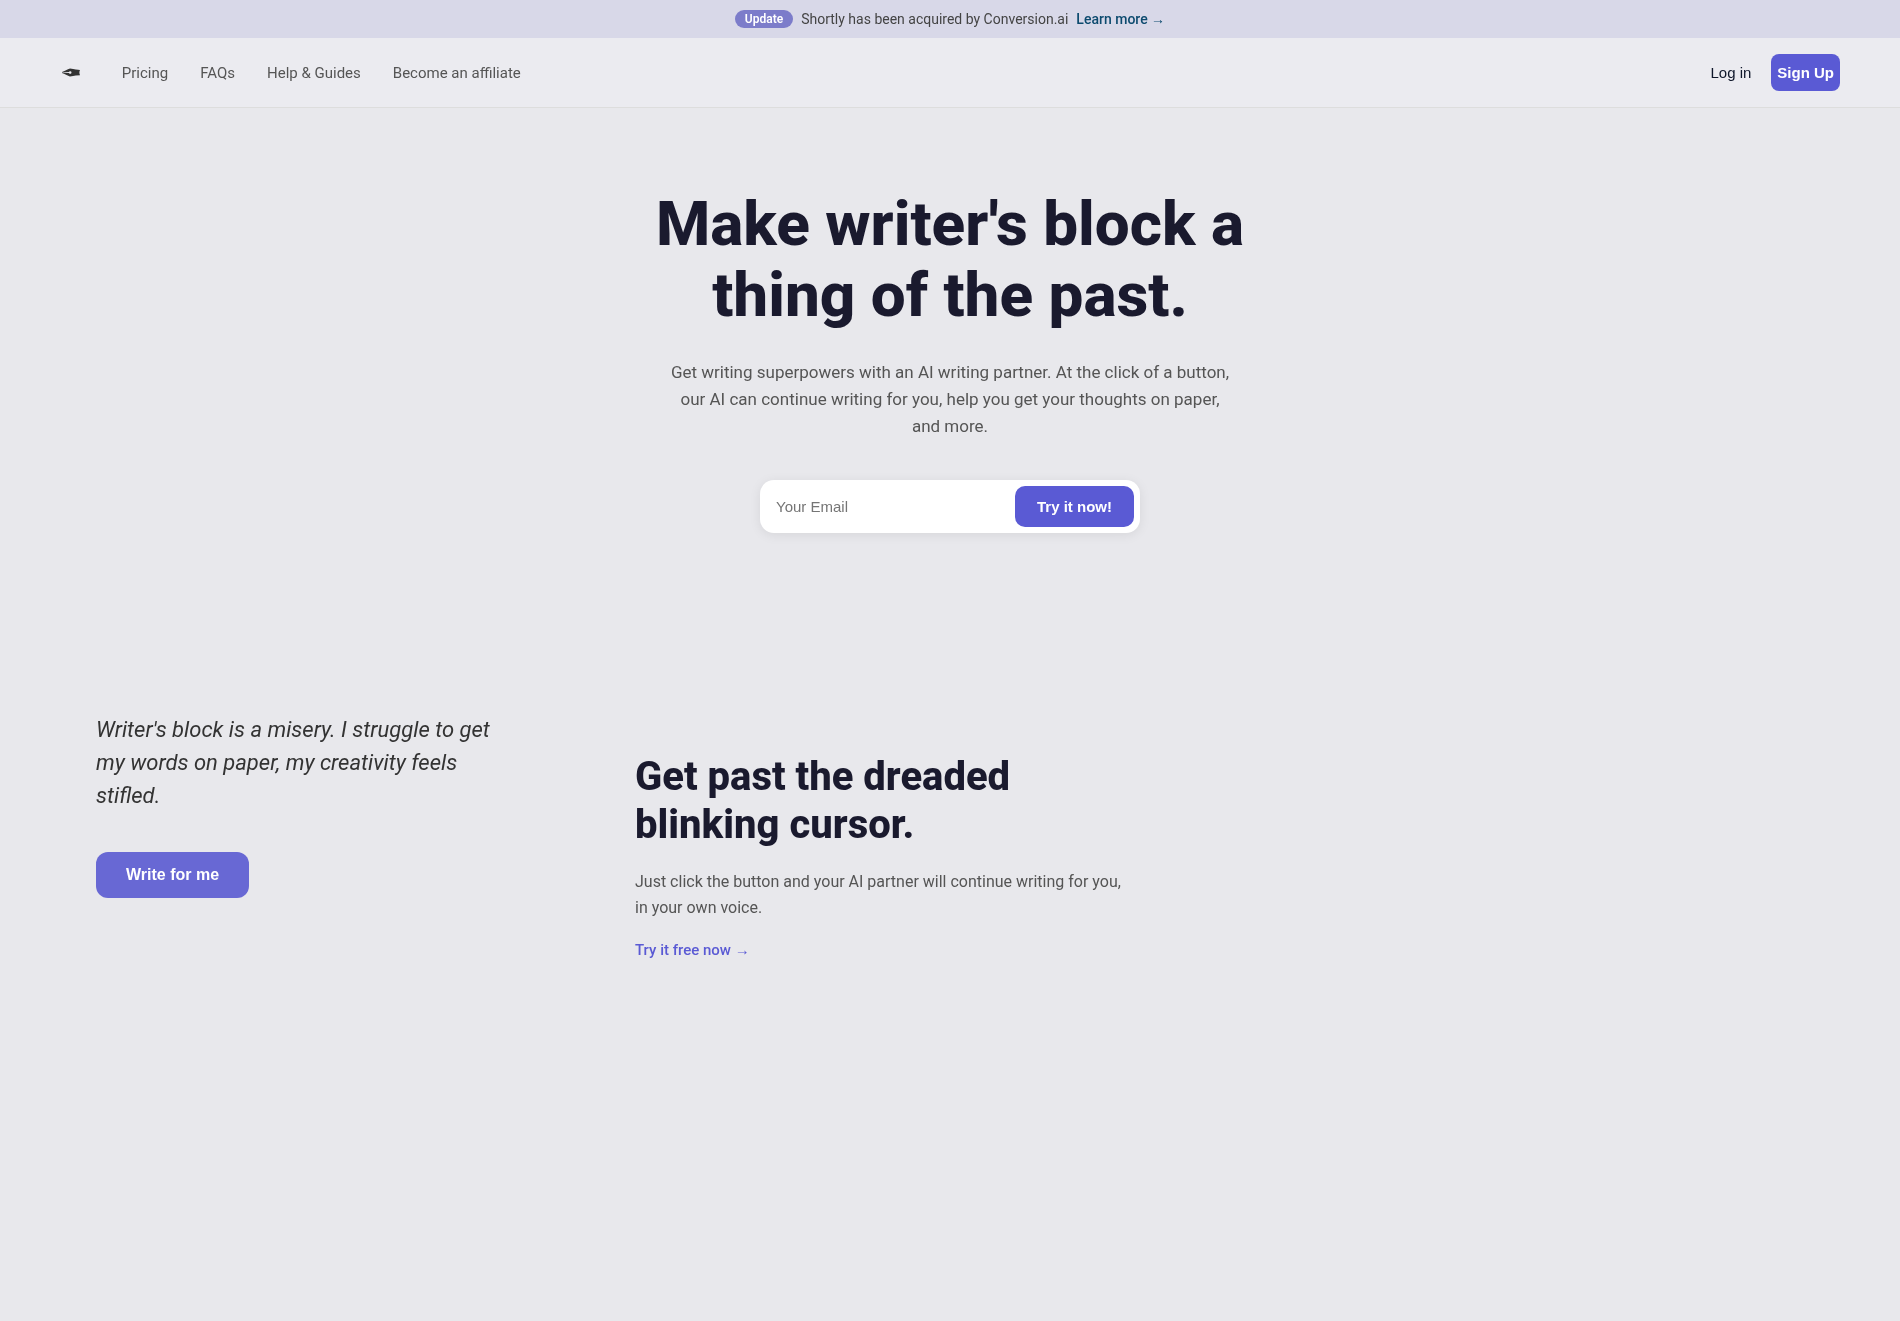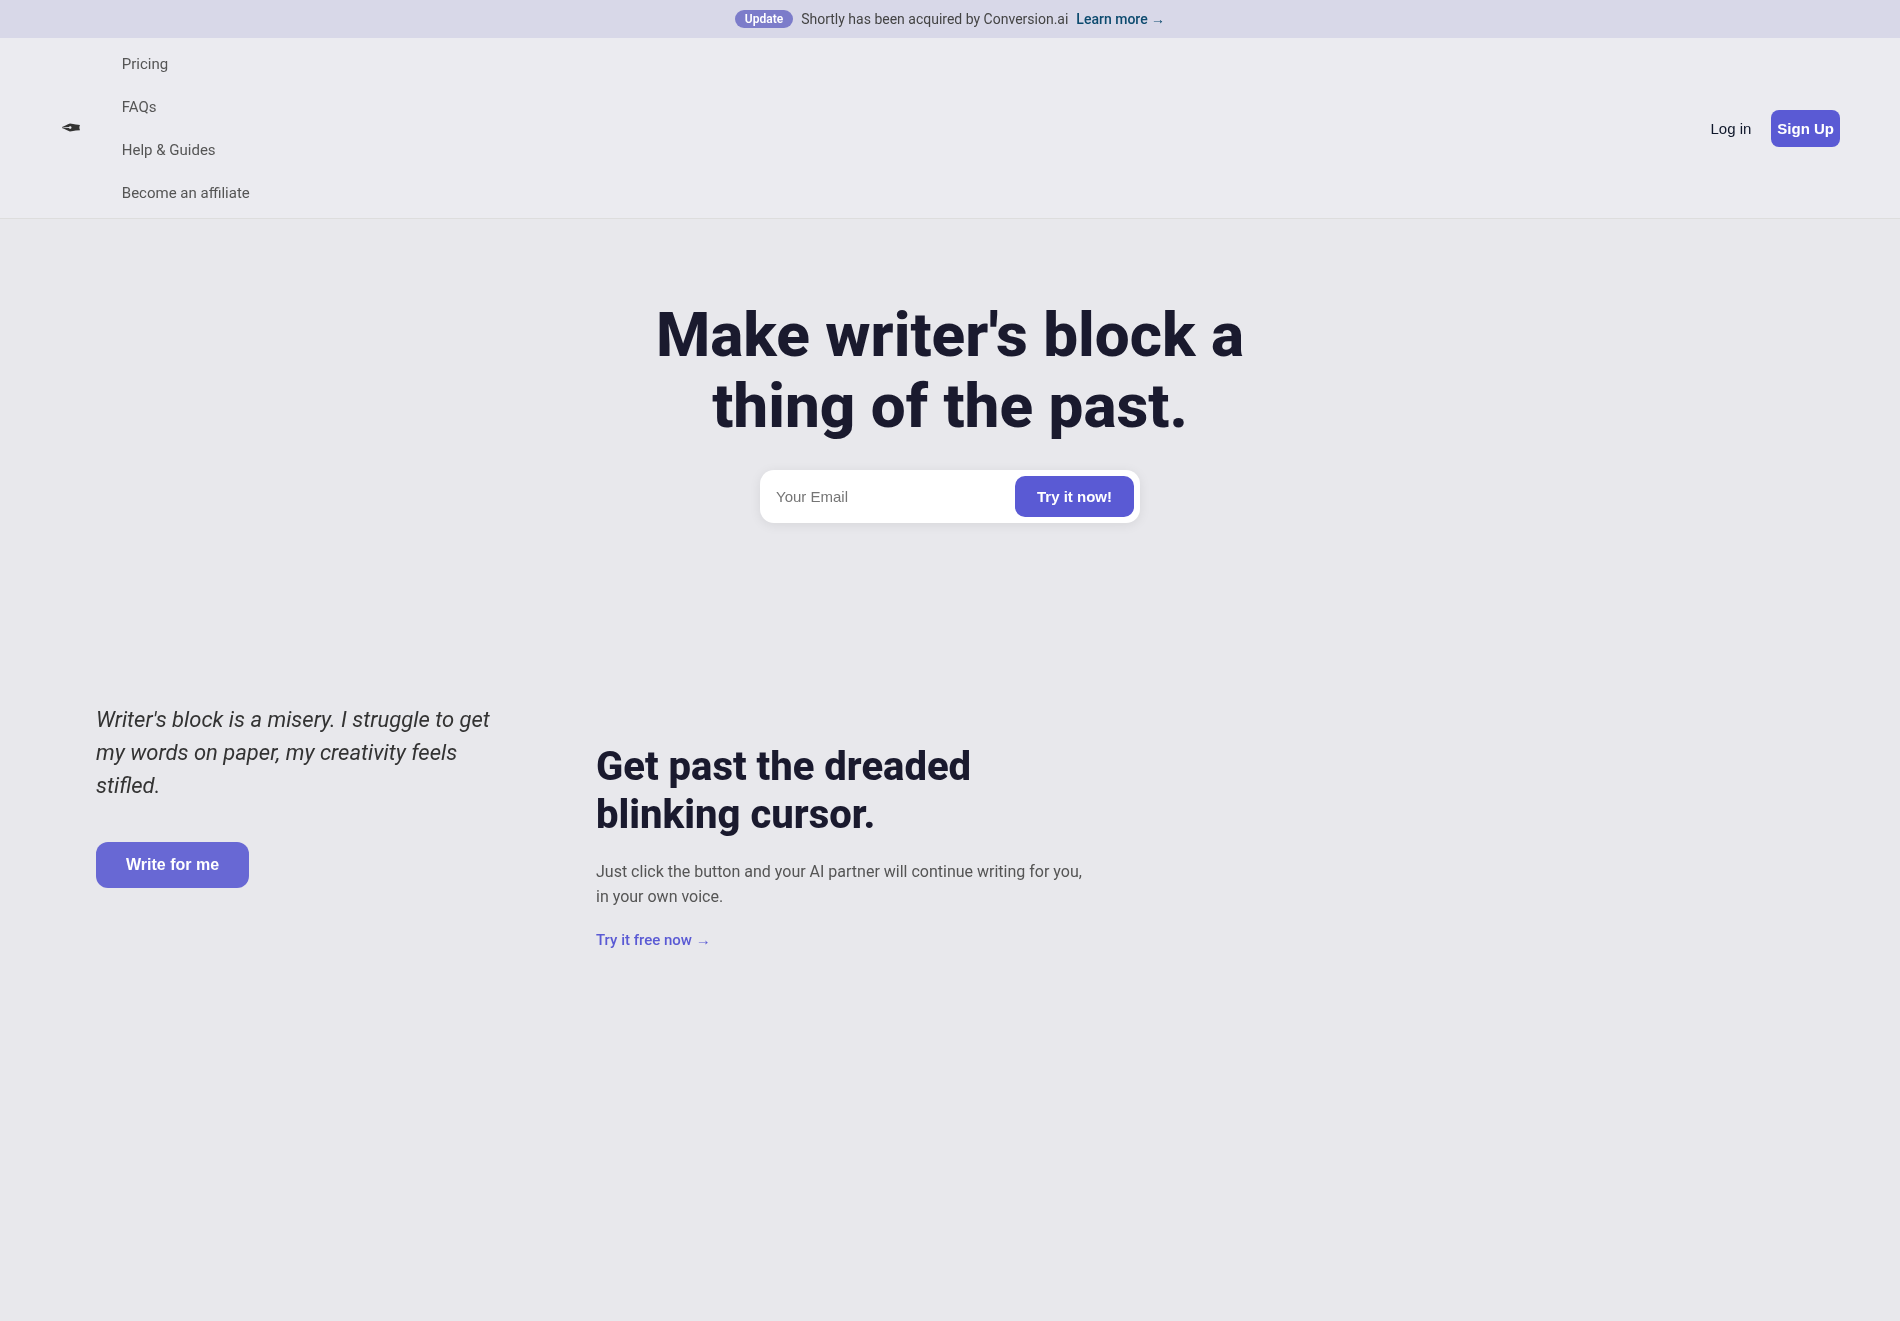--- a/index.html
+++ b/index.html
@@ -67,23 +67,22 @@
 
     .logo-icon {
       font-size: 26px;
       color: #333;
       transform: scaleX(-1);
       display: inline-block;
     }
 
     .nav-links {
       display: flex;
-      gap: 24px;
+      gap: 32px;
       list-style: none;
-      flex-direction: column;
     }
 
     .nav-links a {
       text-decoration: none;
       color: #555;
       font-size: 15px;
       font-weight: 400;
     }
 
     .nav-right {
@@ -198,20 +197,21 @@
       border-radius: 12px;
       font-size: 16px;
       font-weight: 600;
       cursor: pointer;
     }
 
     .feature-right {
       flex: 1;
       max-width: 500px;
       padding-top: 40px;
+      margin-left: 39px;
     }
 
     .feature-heading {
       font-size: 40px;
       font-weight: 800;
       color: #1a1a2e;
       line-height: 1.2;
       margin-bottom: 20px;
     }
 
@@ -251,20 +251,21 @@
     </ul>
   </div>
   <div class="nav-right">
     <button class="login-btn">Log in</button>
     <button class="signup-btn">Sign Up</button>
   </div>
 </nav>
 
 <section class="hero">
   <h1 class="hero-title">Make writer's block a thing of the past.</h1>
+  <p class="hero-subtitle">Get writing superpowers with an AI writing partner. At the click of a button, our AI can continue writing for you, help you get your thoughts on paper, and more.</p>
   <form class="email-form">
     <input class="email-input" type="email" placeholder="Your Email" style="">
     <button class="try-btn">Try it now!</button>
   </form>
 </section>
 
 <section class="features">
   <div class="feature-left">
     <p class="feature-quote">Writer's block is a misery. I struggle to get my words on paper, my creativity feels stifled.</p>
     <button class="write-btn">Write for me</button>

